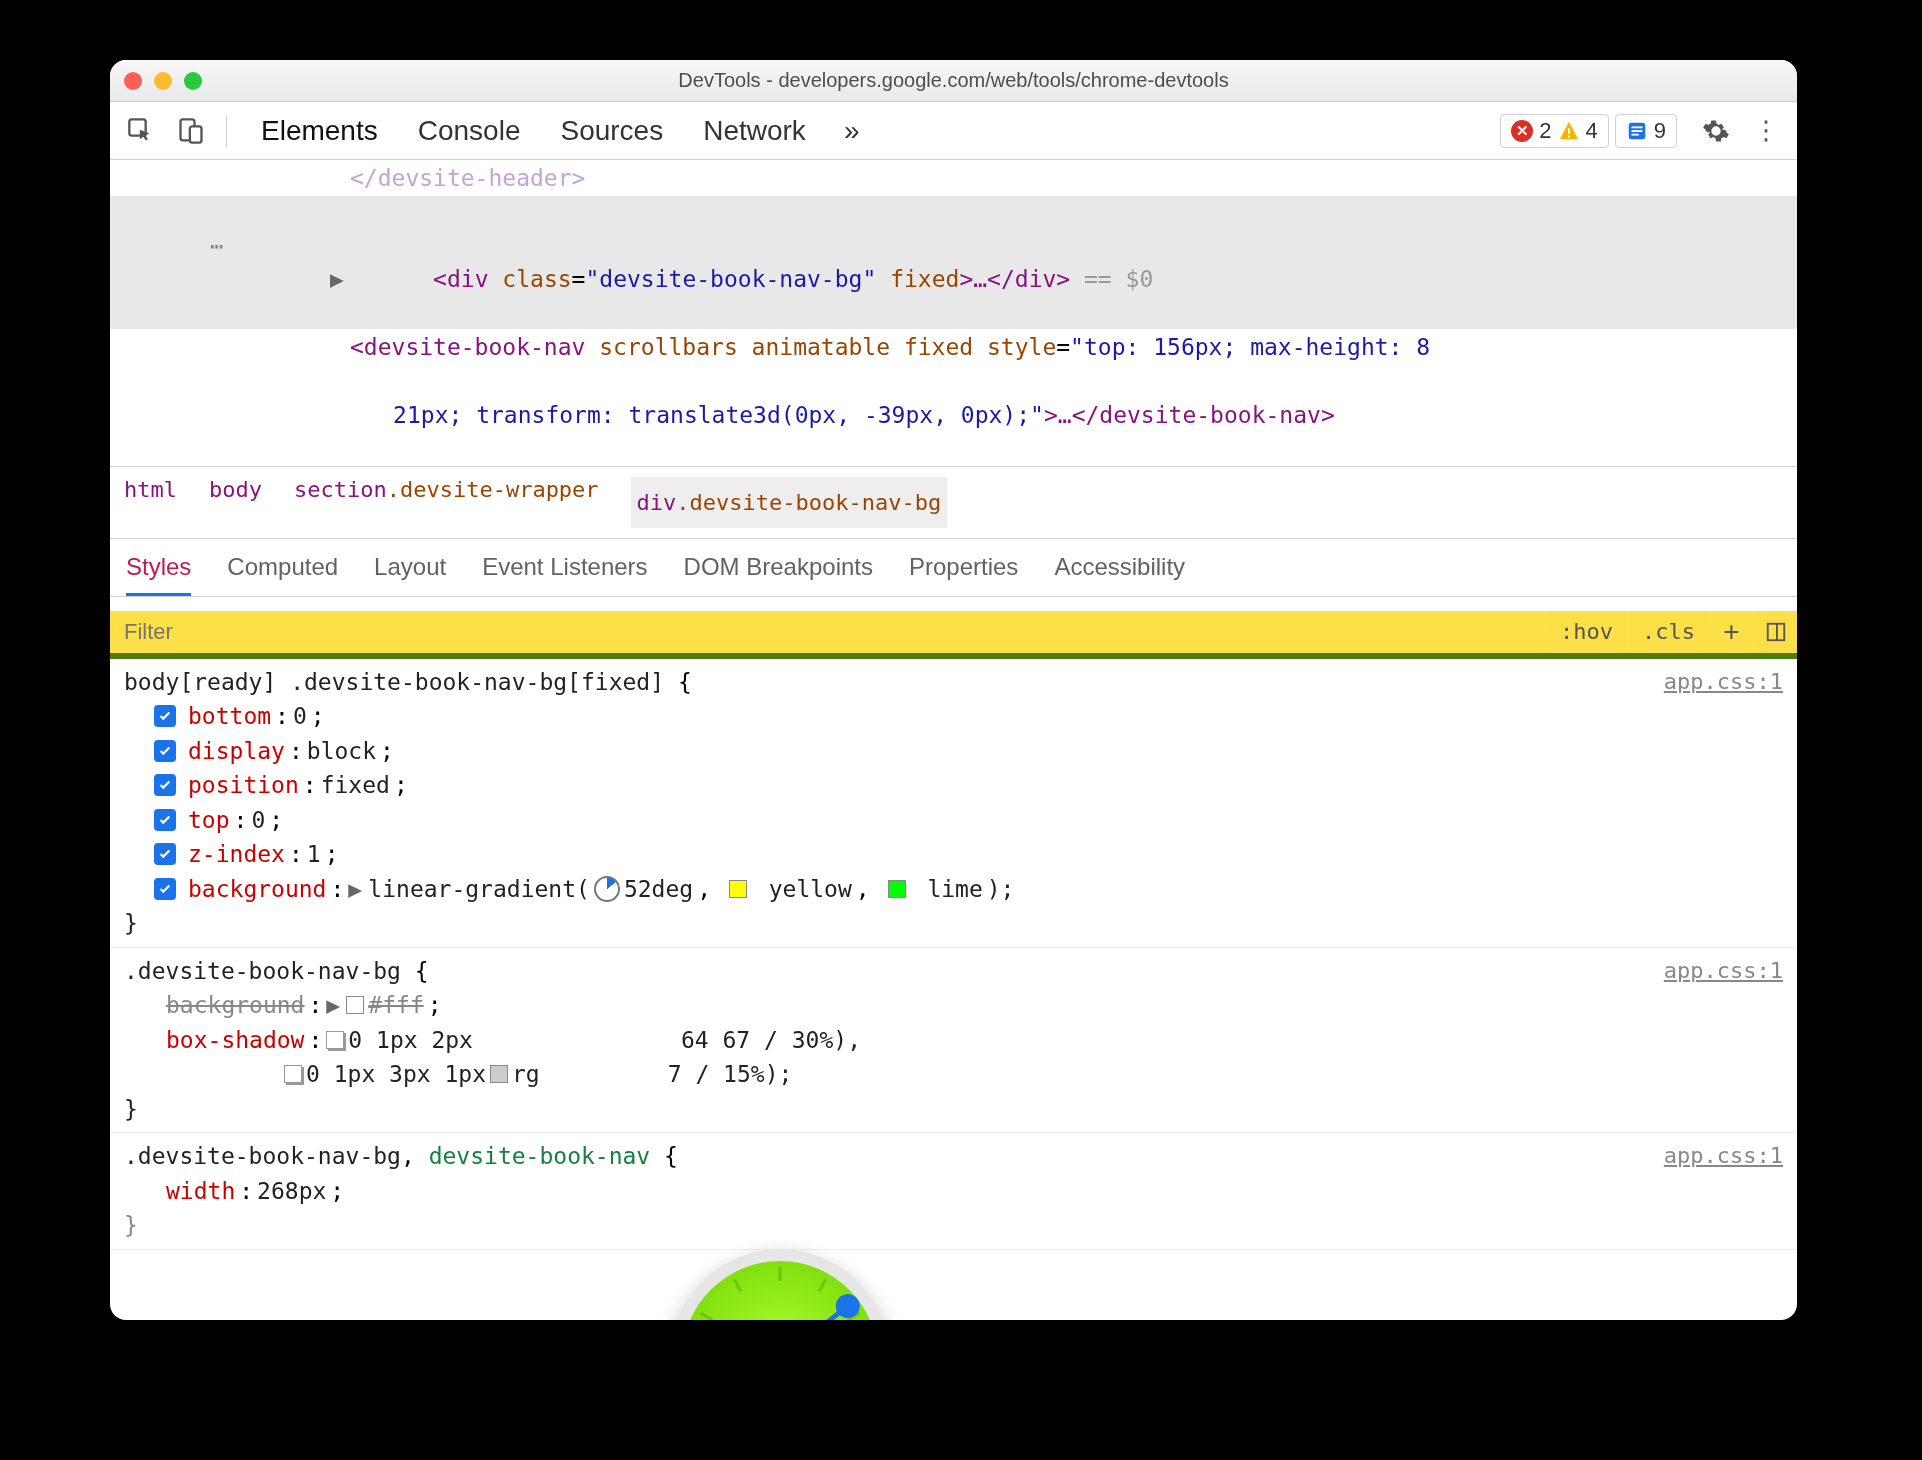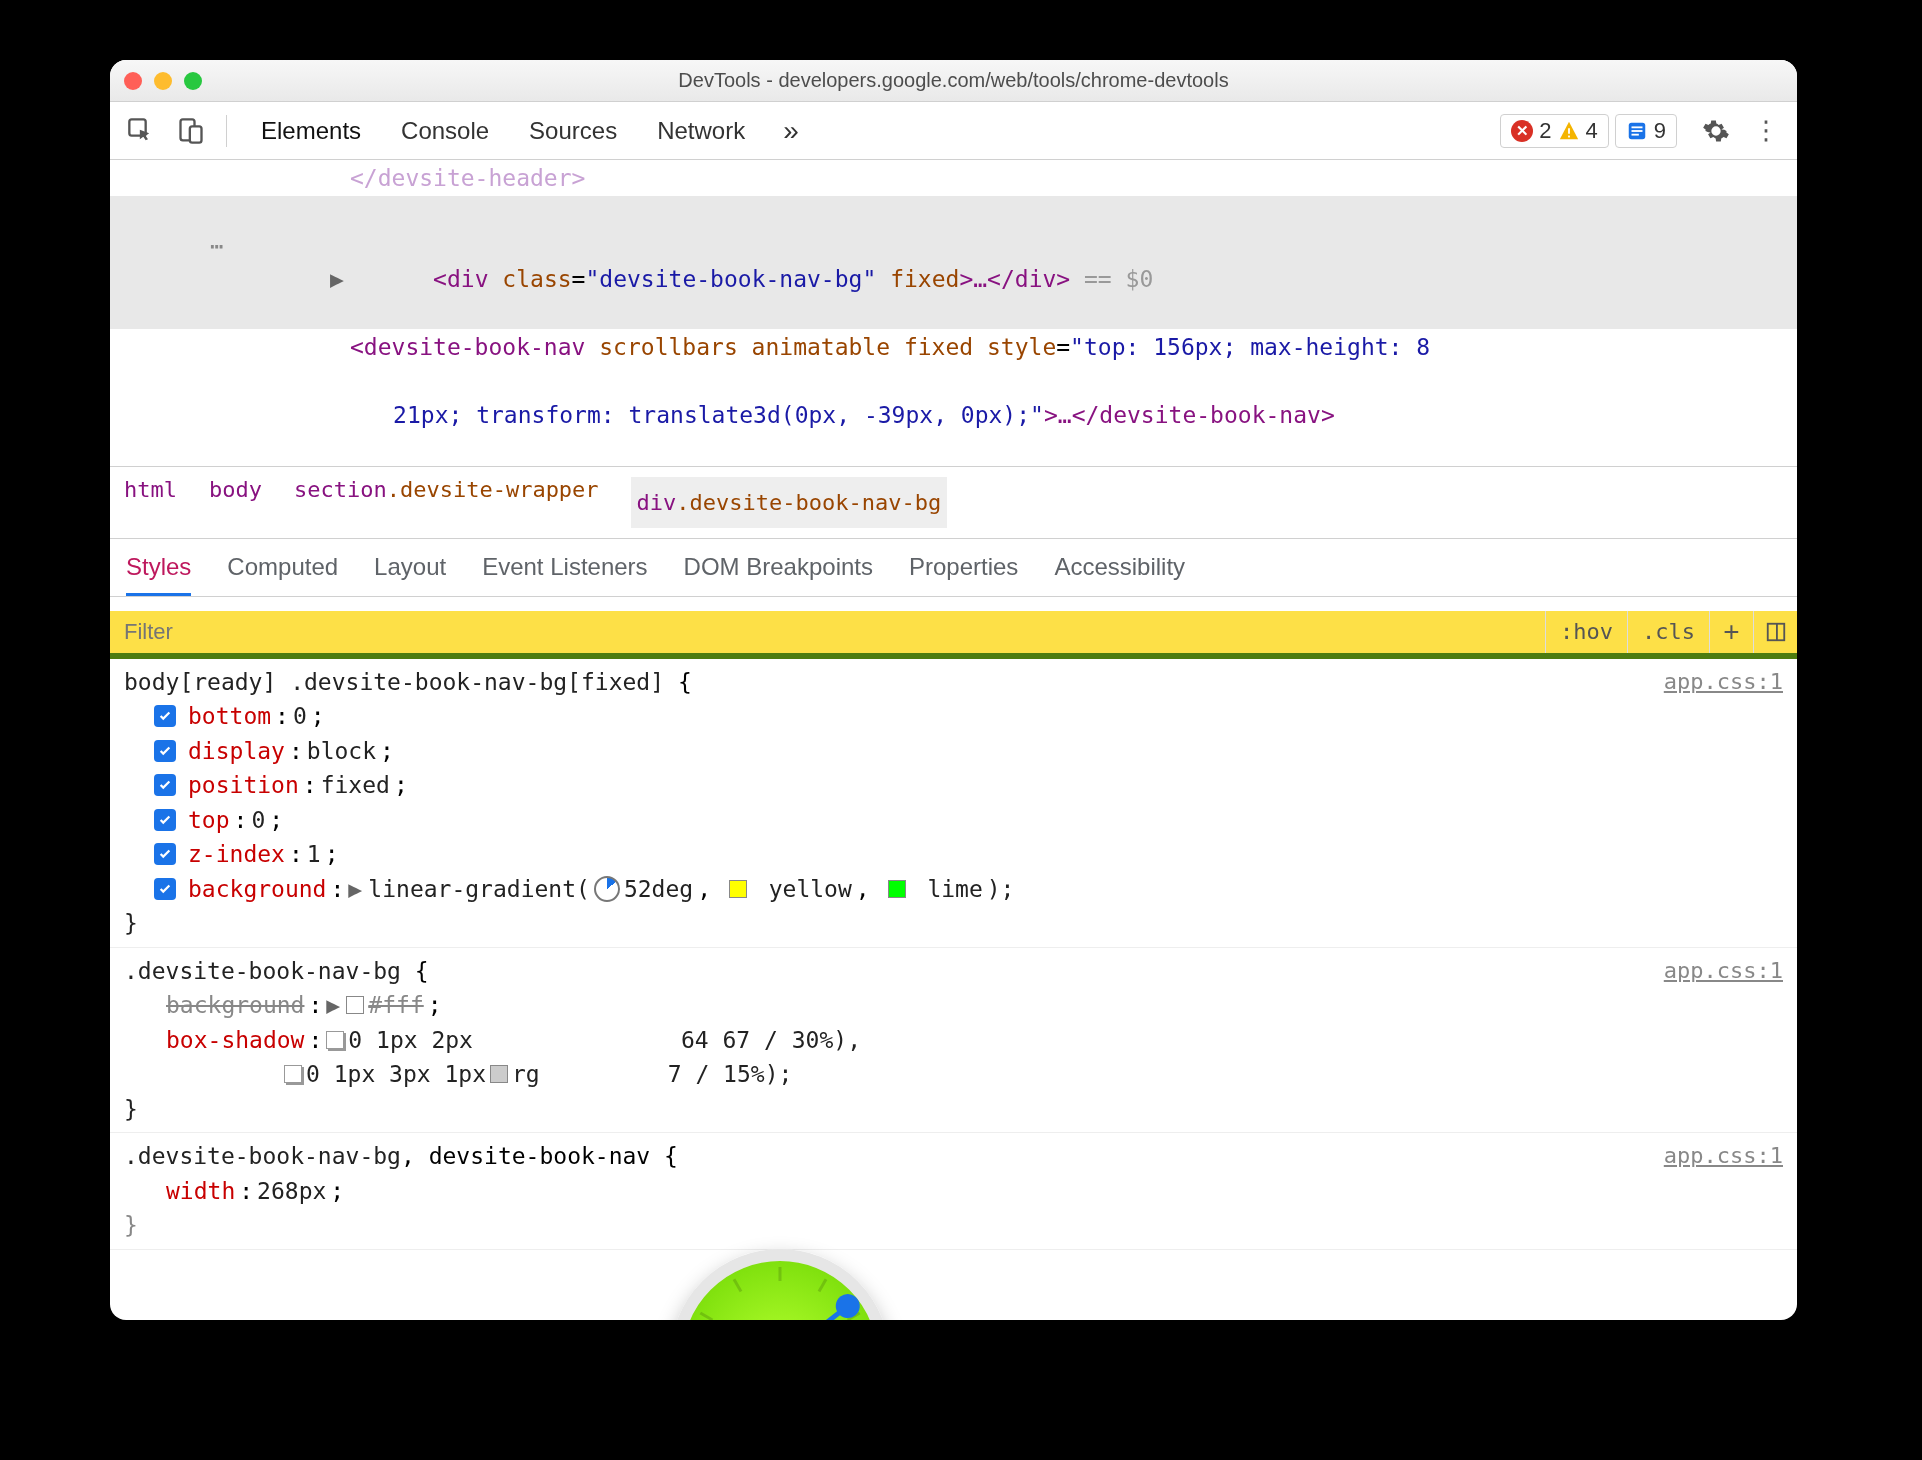--- a/index.html
+++ b/index.html
@@ -58,21 +58,21 @@
     gap: 8px;
     flex: 0 0 auto;
     background:#fff;
   }
   .toolbar .iconbtn {
     width: 42px; height: 42px;
     display:flex; align-items:center; justify-content:center;
     color:#555;
   }
   .vsep { width:1px; height:32px; background:#d0d0d0; margin:0 6px; }
-  .tabs { display:flex; gap:40px; margin-left:20px; font-size:24px; color:#333; }
+  .tabs { display:flex; gap:40px; margin-left:20px; font-size:28px; color:#333; }
   .tab { cursor:pointer; }
   .tab.active { color:#111; font-weight:500; }
   .morebtn { font-size:28px; color:#333; margin-left:30px; }
   .spacer { flex:1; }
   .badges { display:flex; align-items:center; gap:6px; margin-right:10px; }
   .pill {
     border:1px solid #d0d0d0; border-radius:4px;
     display:flex; align-items:center; gap:6px;
     padding:3px 10px; font-size:22px; color:#333;
   }
@@ -153,21 +153,21 @@
     border-bottom:1px solid #eee;
     padding:6px 14px;
     position:relative;
   }
   .rule .srclink {
     position:absolute; right:14px; top:6px;
     color:#888; text-decoration:underline;
     font-size:22px;
   }
   .sel-txt { color:#222; }
-  .sel-grey { color:#000000; }
+  .sel-grey { color:#15803d; }
   .decl { padding-left:30px; display:flex; align-items:center; gap:4px; flex-wrap:wrap; }
   .chk {
     width:22px; height:22px; background:#1a73e8; border-radius:4px;
     display:inline-flex; align-items:center; justify-content:center;
     margin-right:8px; flex-shrink:0;
   }
   .chk svg { width:14px; height:14px; }
   .prop { color:#c80000; }
   .val { color:#222; }
   .decl.struck .prop, .decl.struck .val, .decl.struck .swatch-wrap { text-decoration:line-through; color:#888; }

